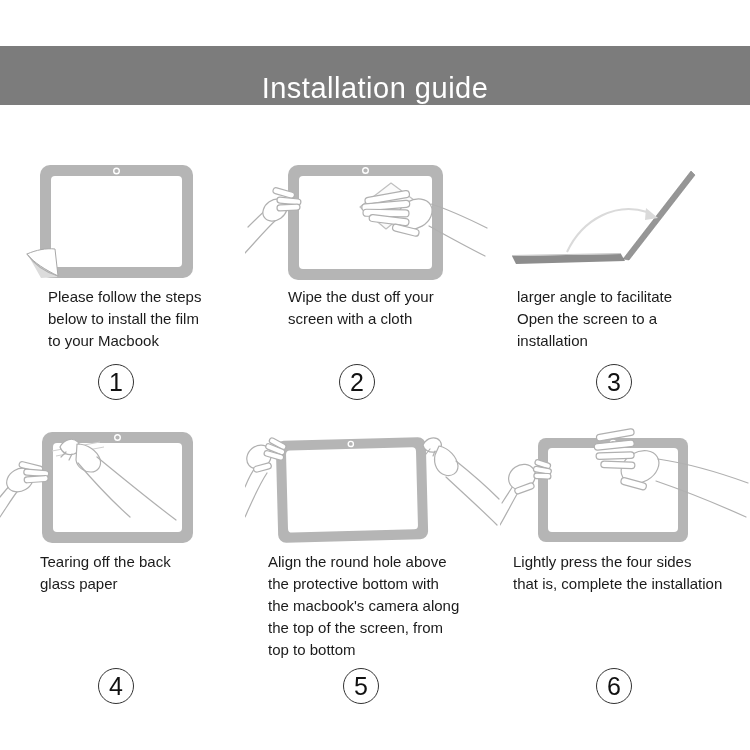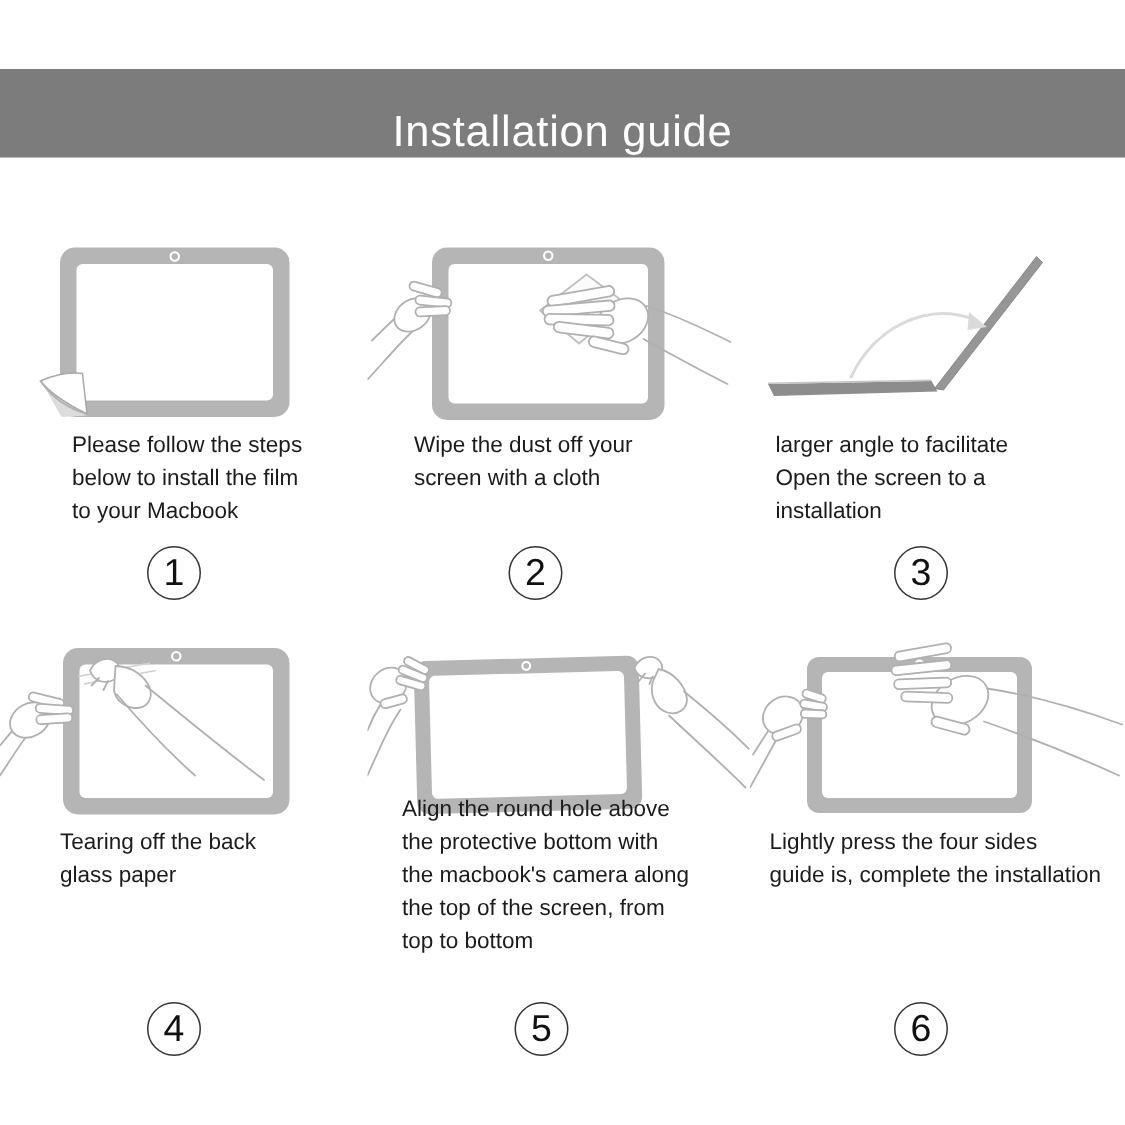--- a/index.html
+++ b/index.html
@@ -178,43 +178,43 @@
       <path class="ln" d="M158,34 C185,38 215,46 248,58"></path>
       <path class="ln" d="M156,56 C185,66 215,78 246,92"></path>
     </g>
   </svg>
 
   <div class="cap" style="left:48px;top:286px;width:195px">
     <div>Please follow the steps</div>
     <div>below to install the film</div>
     <div>to your Macbook</div>
   </div>
-  <div class="cap" style="left:276px;top:286px;width:190px">
+  <div class="cap" style="left:288px;top:286px;width:190px">
     <div>Wipe the dust off your</div>
     <div>screen with a cloth</div>
   </div>
   <div class="cap" style="left:517px;top:286px;width:200px">
     <div>larger angle to facilitate</div>
     <div>Open the screen to a</div>
     <div>installation</div>
   </div>
   <div class="cap" style="left:40px;top:551px;width:190px">
     <div>Tearing off the back</div>
     <div>glass paper</div>
   </div>
-  <div class="cap" style="left:268px;top:529px;width:215px">
+  <div class="cap" style="left:268px;top:551px;width:215px">
     <div>Align the round hole above</div>
     <div>the protective bottom with</div>
     <div>the macbook's camera along</div>
     <div>the top of the screen, from</div>
     <div>top to bottom</div>
   </div>
   <div class="cap" style="left:513px;top:551px;width:235px">
     <div>Lightly press the four sides</div>
-    <div>guide is, complete the installation</div>
+    <div>that is, complete the installation</div>
   </div>
 
   <div class="num" style="left:98px;top:364px">1</div>
   <div class="num" style="left:339px;top:364px">2</div>
   <div class="num" style="left:596px;top:364px">3</div>
   <div class="num" style="left:98px;top:668px">4</div>
   <div class="num" style="left:343px;top:668px">5</div>
   <div class="num" style="left:596px;top:668px">6</div>
 
 </div>

